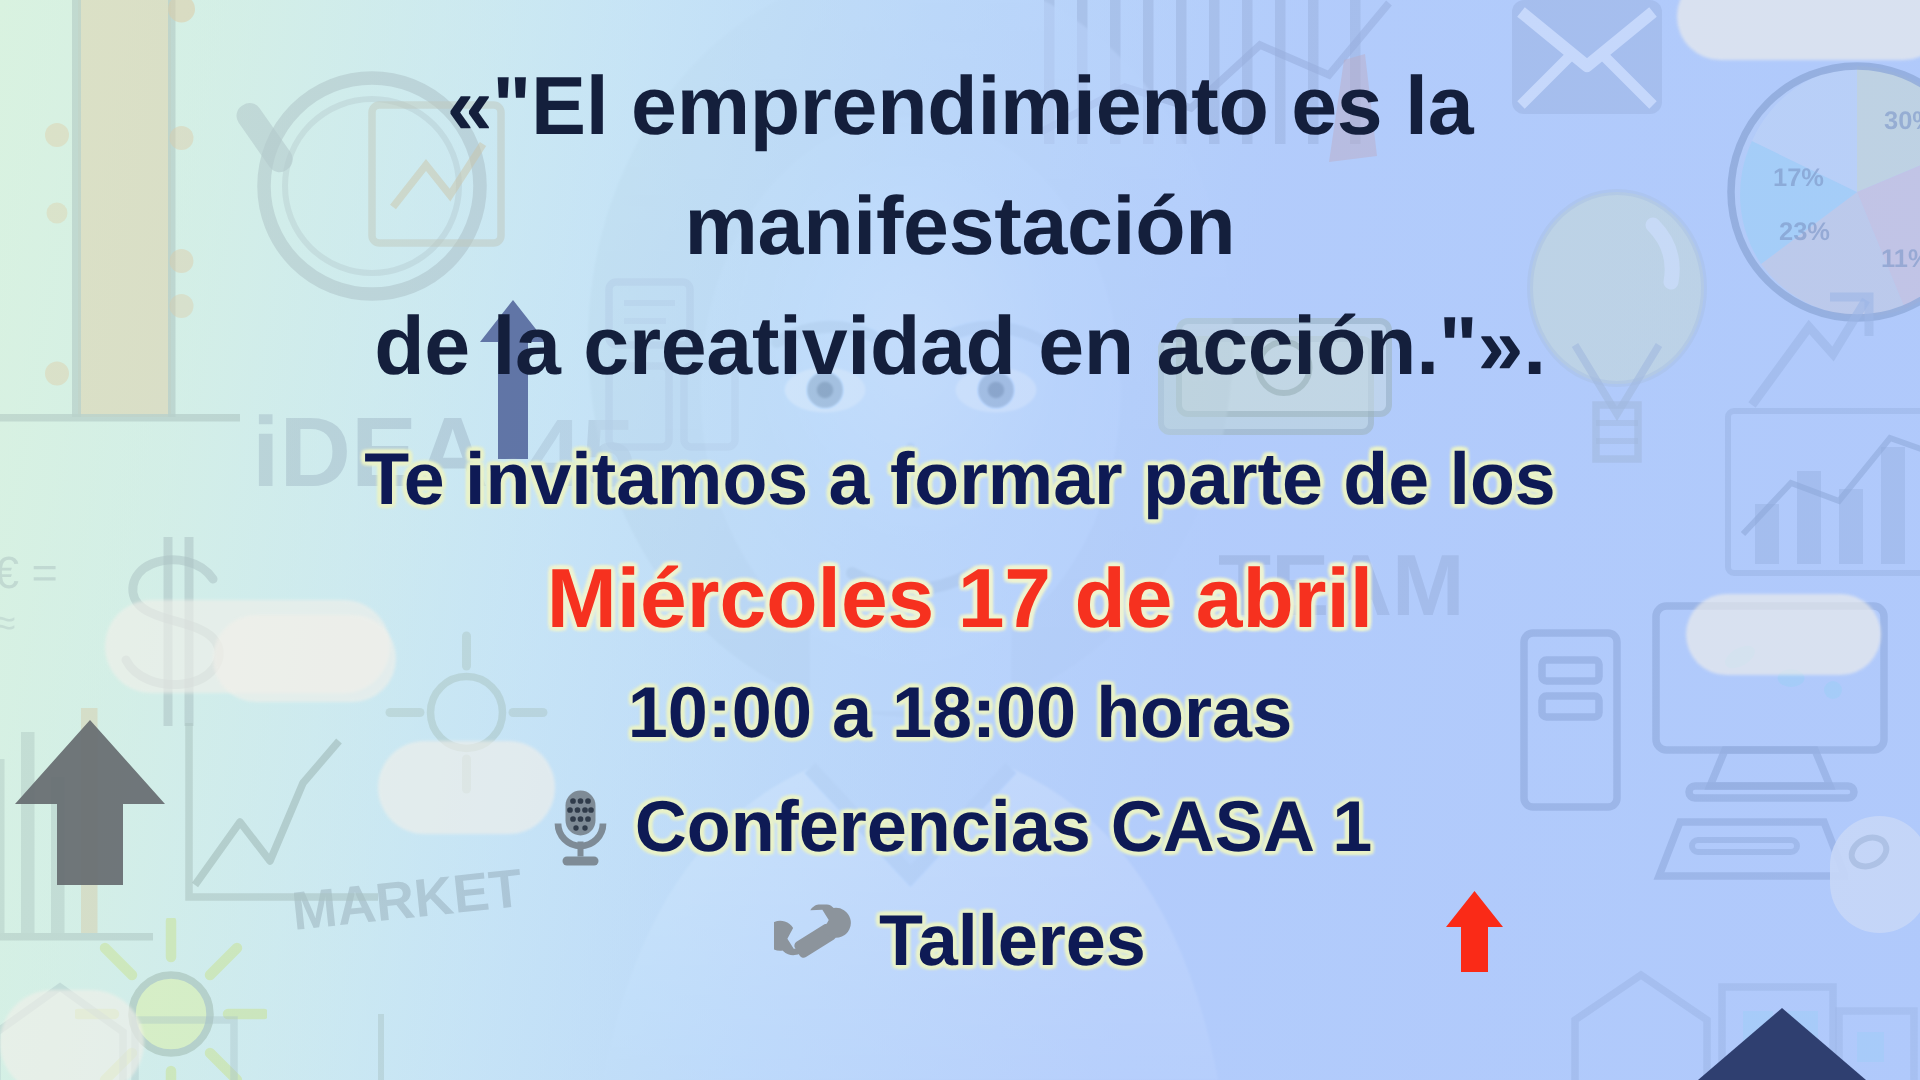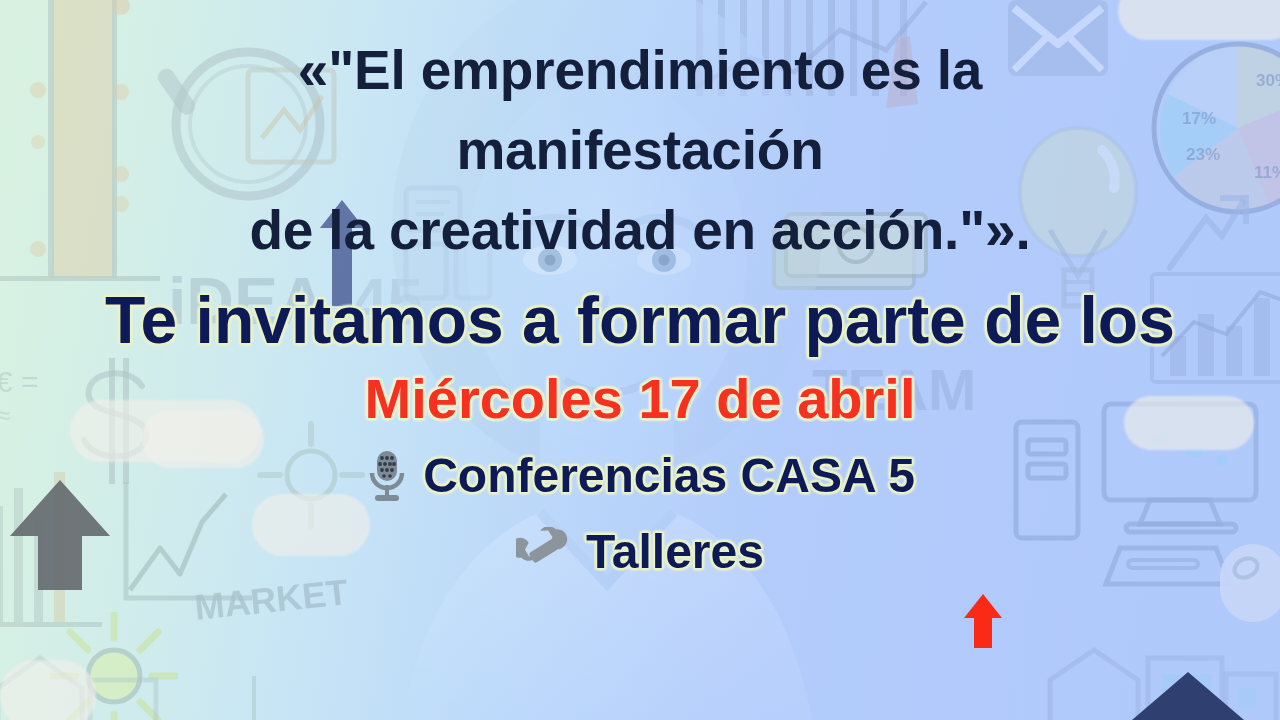--- a/index.html
+++ b/index.html
@@ -45,21 +45,21 @@
   }
   .line{width:100%;}
 
   .headline{
     font-size:55px;line-height:80px;font-weight:700;
     color:#141f3c;letter-spacing:-.2px;
     padding:0 120px;box-sizing:border-box;
   }
 
   .invite{
-    font-size:66px;line-height:80px;font-weight:700;
+    font-size:49px;line-height:80px;font-weight:700;
     color:#0e1a55;
     margin-top:10px;
     text-shadow:
       0 0 4px #e9f2c9, 0 0 4px #e9f2c9,
       2px 0 2px #e9f2c9, -2px 0 2px #e9f2c9,
       0 2px 2px #e9f2c9, 0 -2px 2px #e9f2c9,
       2px 2px 2px #e9f2c9, -2px -2px 2px #e9f2c9,
       2px -2px 2px #e9f2c9, -2px 2px 2px #e9f2c9;
   }
 
@@ -386,20 +386,21 @@
 
   <div id="content">
 
     <div class="line headline">«"El emprendimiento es la manifestación</div>
     <div class="line headline">de la creatividad en acción."».</div>
 
     <div class="line invite">Te invitamos a formar parte de los</div>
 
     <div class="line date">Miércoles 17 de abril</div>
 
+    <div class="line hours">10:00 a 18:00 horas</div>
 
     <div class="line venue">
       <span class="ic">
         <svg width="44" height="54" viewBox="0 0 44 54">
           <rect x="12" y="2" width="20" height="30" rx="10" fill="#7e8b96"></rect>
           <g fill="#2f3b4a">
             <circle cx="17" cy="9" r="1.9"></circle>
               <circle cx="22" cy="9" r="1.9"></circle>
               <circle cx="27" cy="9" r="1.9"></circle>
             <circle cx="15" cy="15" r="1.9"></circle>
@@ -410,21 +411,21 @@
               <circle cx="22" cy="21" r="1.9"></circle>
               <circle cx="27" cy="21" r="1.9"></circle>
             <circle cx="19" cy="27" r="1.8"></circle>
               <circle cx="25" cy="27" r="1.8"></circle>
           </g>
           <path d="M7 24 a15 15 0 0 0 30 0" fill="none" stroke="#7e8b96" stroke-width="4.5"></path>
           <rect x="20" y="36" width="4" height="10" fill="#7e8b96"></rect>
           <rect x="10" y="46" width="24" height="6" rx="3" fill="#7e8b96"></rect>
         </svg>
       </span>
-      <span class="txt">Conferencias CASA 5</span>
+      <span class="txt">Conferencias CASA 1</span>
     </div>
 
     <div class="line venue">
       <span class="ic">
         <svg width="56" height="50" viewBox="0 0 56 50">
           <g fill="#8c949c" transform="rotate(-32 28 25)">
             <path d="M6 18 a10 10 0 1 1 14 -9 l-7 4 l0 8 l7 4 a10 10 0 0 1 -14 -7 z"></path>
             <rect x="14" y="18" width="28" height="12" rx="3"></rect>
             <path d="M50 12 a10 10 0 1 1 -14 9 l7 -4 l0 -8 l-7 -4 a10 10 0 0 1 14 7 z"></path>
           </g>

